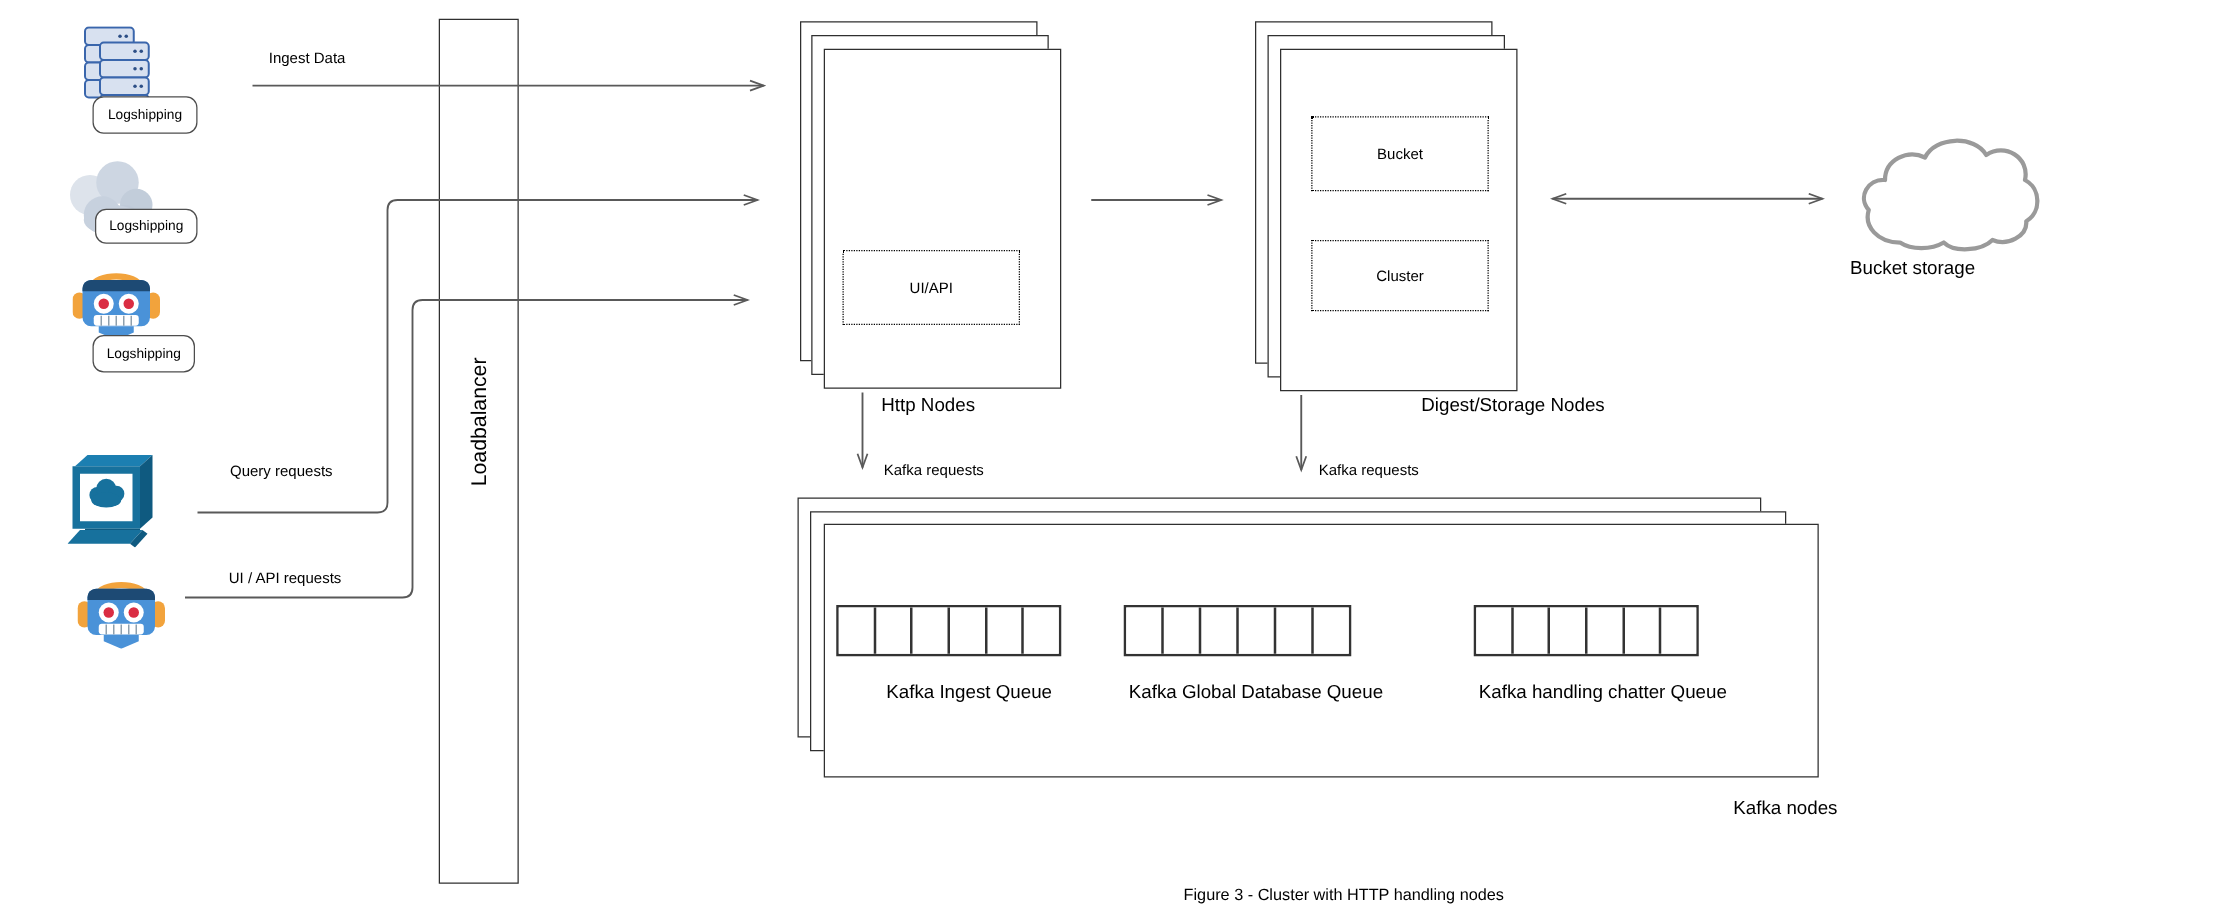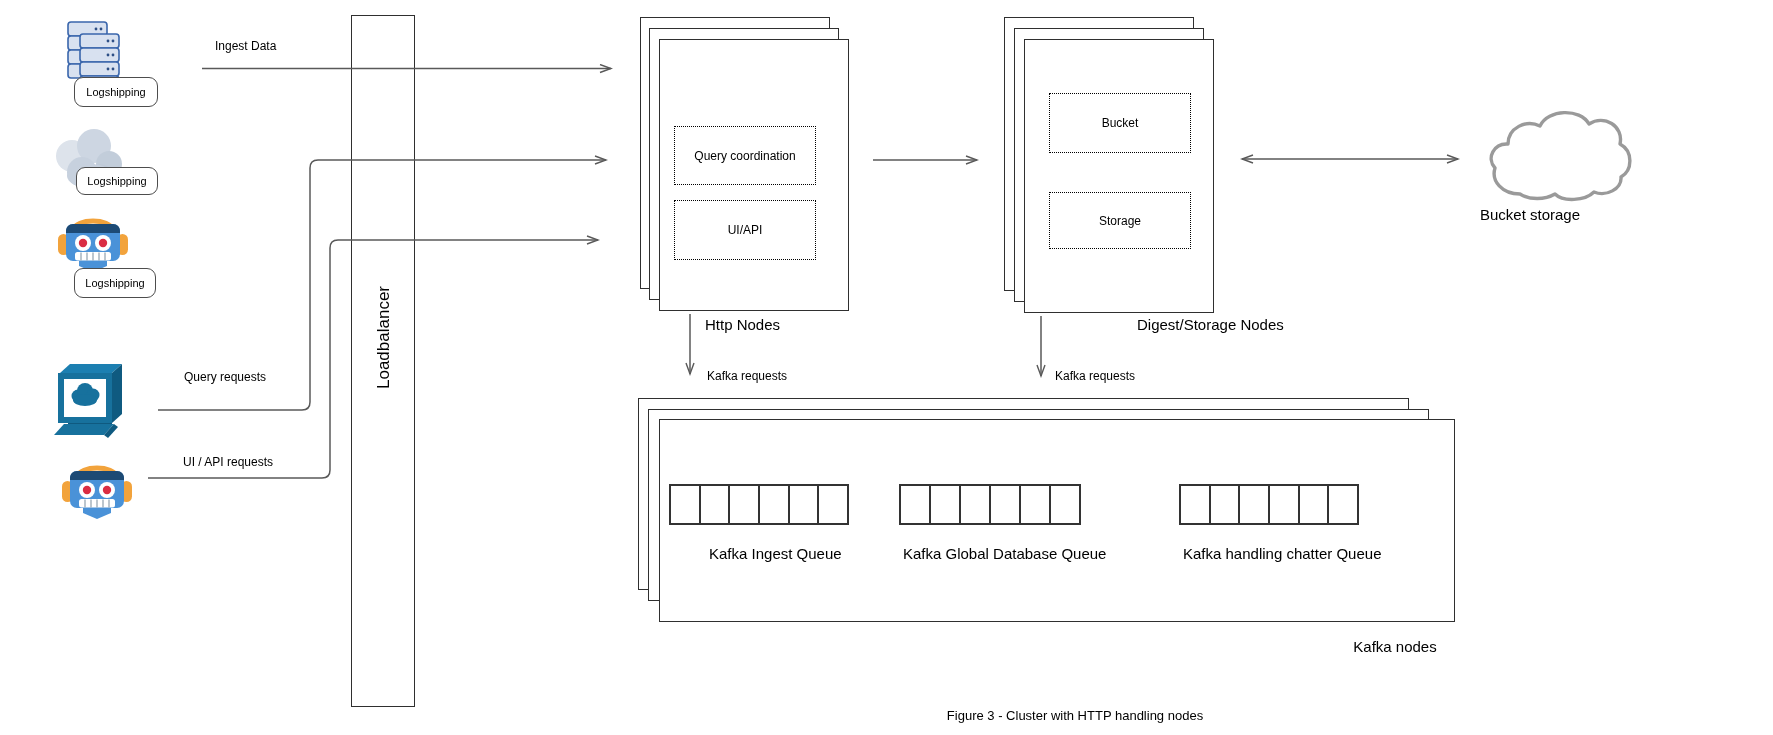--- a/index.html
+++ b/index.html
@@ -140,36 +140,33 @@
     </g>
     <path d="M21,47 L49,47 L49,52 L35,58 L21,52 Z" fill="#4a92d8"></path>
   </svg>
 
   <div id="loadbalancer"></div>
   <div id="lb-label">Loadbalancer</div>
 
   <div class="page" style="left:640px;top:17px;width:190px;height:272px;z-index:2;"></div>
   <div class="page" style="left:649px;top:28px;width:190px;height:272px;z-index:2;"></div>
   <div class="page" style="left:659px;top:39px;width:190px;height:272px;z-index:2;"></div>
-  <div class="dotted" style="left:674px;top:126px;width:142px;height:59px;z-index:2;">
-    <span>Query coordination</span>
-  </div>
   <div class="dotted" style="left:674px;top:200px;width:142px;height:60px;z-index:2;">
     <span>UI/API</span>
   </div>
   <div class="lbl f15" style="left:705px;top:316px;width:150px;">Http Nodes</div>
 
   <div class="page" style="left:1004px;top:17px;width:190px;height:274px;z-index:2;"></div>
   <div class="page" style="left:1014px;top:28px;width:190px;height:274px;z-index:2;"></div>
   <div class="page" style="left:1024px;top:39px;width:190px;height:274px;z-index:2;"></div>
   <div class="dotted" style="left:1049px;top:93px;width:142px;height:60px;z-index:2;">
     <span>Bucket</span>
   </div>
   <div class="dotted" style="left:1049px;top:192px;width:142px;height:57px;z-index:2;">
-    <span>Storage</span>
+    <span>Cluster</span>
   </div>
   <div class="lbl f15" style="left:1137px;top:316px;">Digest/Storage Nodes</div>
 
   <svg class="icon" style="left:1486px;top:106px;" width="152" height="100" viewBox="0 0 152 100">
     <path d="M 34,88 C 16,88 5,75 9,62 C 0,52 8,37 22,38 C 22,22 40,13 54,20
              C 62,3 94,2 103,18 C 118,8 138,20 134,38 C 147,45 147,64 135,71
              C 136,83 120,91 108,86 C 99,95 77,96 69,88 C 59,94 43,94 34,88 Z" fill="#ffffff" stroke="#9a9a9a" stroke-width="3.4" stroke-linejoin="round"></path>
   </svg>
   <div class="lbl f15" style="left:1480px;top:206px;width:164px;text-align:left;">Bucket storage</div>
 
@@ -199,21 +196,21 @@
       <div class="qcell"></div>
       <div class="qcell"></div>
       <div class="qcell"></div>
       <div class="qcell"></div>
     </div>
 
   <div class="lbl f15" style="left:709px;top:545px;">Kafka Ingest Queue</div>
   <div class="lbl f15" style="left:903px;top:545px;">Kafka Global Database Queue</div>
   <div class="lbl f15" style="left:1183px;top:545px;">Kafka handling chatter Queue</div>
 
-  <div class="lbl f15" style="left:1320px;top:638px;width:150px;text-align:center;">Kafka nodes</div>
+  <div class="lbl f15" style="left:1320px;top:638px;width:150px;text-align:right;">Kafka nodes</div>
 
   <svg id="connectors" width="1773" height="735" viewBox="0 0 1773 735">
     <defs>
       <marker id="arrow" markerWidth="14" markerHeight="12" refX="12" refY="5" orient="auto-start-reverse" markerUnits="userSpaceOnUse">
         <path d="M1,1 L12,5 L1,9" fill="none" stroke="#595959" stroke-width="1.4"></path>
       </marker>
     </defs>
     <g stroke="#595959" stroke-width="1.5" fill="none">
       <path d="M202,68.5 L611,68.5" marker-end="url(#arrow)"></path>
       <path d="M158,410 L302,410 Q310,410 310,402 L310,168 Q310,160 318,160 L606,160" marker-end="url(#arrow)"></path>

